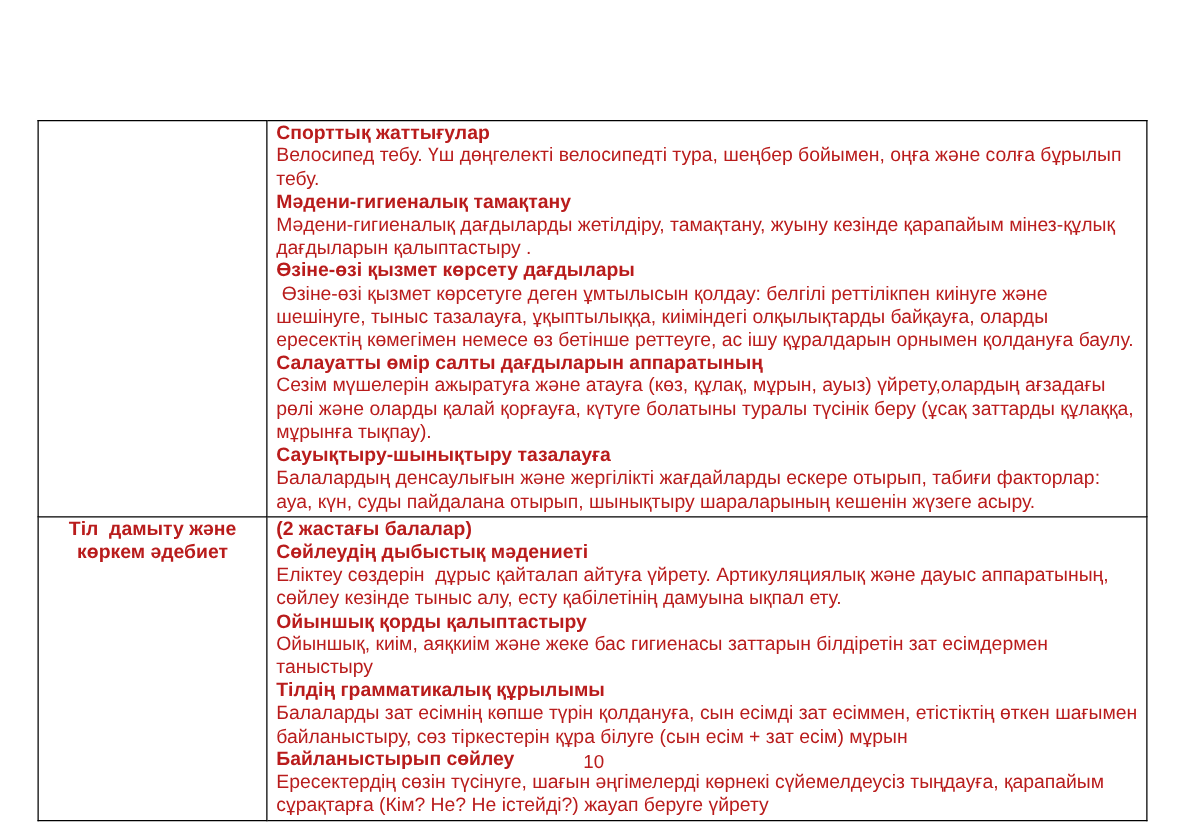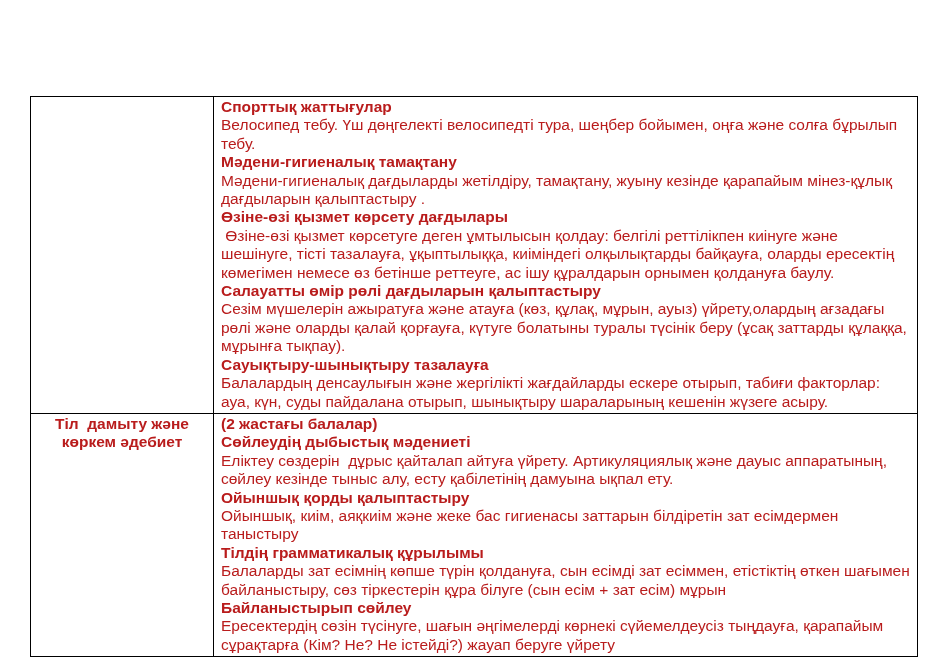--- a/index.html
+++ b/index.html
@@ -71,22 +71,22 @@
       <tr>
         <td class="cat">
           <div class="cat-text"></div>
         </td>
         <td class="cnt">
           <div class="para h">Спорттық жаттығулар</div>
           <div class="para">Велосипед тебу. Үш дөңгелекті велосипедті тура, шеңбер бойымен, оңға және солға бұрылып тебу.</div>
           <div class="para h">Мәдени-гигиеналық тамақтану</div>
           <div class="para">Мәдени-гигиеналық дағдыларды жетілдіру, тамақтану, жуыну кезінде қарапайым мінез-құлық дағдыларын қалыптастыру .</div>
           <div class="para h">Өзіне-өзі қызмет көрсету дағдылары</div>
-          <div class="para"> Өзіне-өзі қызмет көрсетуге деген ұмтылысын қолдау: белгілі реттілікпен киінуге және шешінуге, тісті тазалауға, ұқыптылыққа, киіміндегі олқылықтарды байқауға, оларды ересектің көмегімен немесе өз бетінше реттеуге, ас ішу құралдарын орнымен қолдануға баулу.</div>
-          <div class="para h">Салауатты өмір рөлі дағдыларын қалыптастыру</div>
+          <div class="para"> Өзіне-өзі қызмет көрсетуге деген ұмтылысын қолдау: белгілі реттілікпен киінуге және шешінуге, тыныс тазалауға, ұқыптылыққа, киіміндегі олқылықтарды байқауға, оларды ересектің көмегімен немесе өз бетінше реттеуге, ас ішу құралдарын орнымен қолдануға баулу.</div>
+          <div class="para h">Салауатты өмір салты дағдыларын аппаратының</div>
           <div class="para">Сезім мүшелерін ажыратуға және атауға (көз, құлақ, мұрын, ауыз) үйрету,олардың ағзадағы рөлі және оларды қалай қорғауға, күтуге болатыны туралы түсінік беру (ұсақ заттарды құлаққа, мұрынға тықпау).</div>
           <div class="para h">Сауықтыру-шынықтыру тазалауға</div>
           <div class="para">Балалардың денсаулығын және жергілікті жағдайларды ескере отырып, табиғи факторлар: ауа, күн, суды пайдалана отырып, шынықтыру шараларының кешенін жүзеге асыру.</div>
         </td>
       </tr>
 
       <tr>
         <td class="cat">
           <div class="cat-text">Тіл  дамыту және көркем әдебиет</div>
         </td>
@@ -99,14 +99,15 @@
           <div class="para h">Тілдің грамматикалық құрылымы</div>
           <div class="para">Балаларды зат есімнің көпше түрін қолдануға, сын есімді зат есіммен, етістіктің өткен шағымен байланыстыру, сөз тіркестерін құра білуге (сын есім + зат есім) мұрын</div>
           <div class="para h">Байланыстырып сөйлеу</div>
           <div class="para">Ересектердің сөзін түсінуге, шағын әңгімелерді көрнекі сүйемелдеусіз тыңдауға, қарапайым сұрақтарға (Кім? Не? Не істейді?) жауап беруге үйрету</div>
         </td>
       </tr>
 
     </tbody>
   </table>
 
+  <div class="pageno">10</div>
 
 </div>
 
 </body></html>

